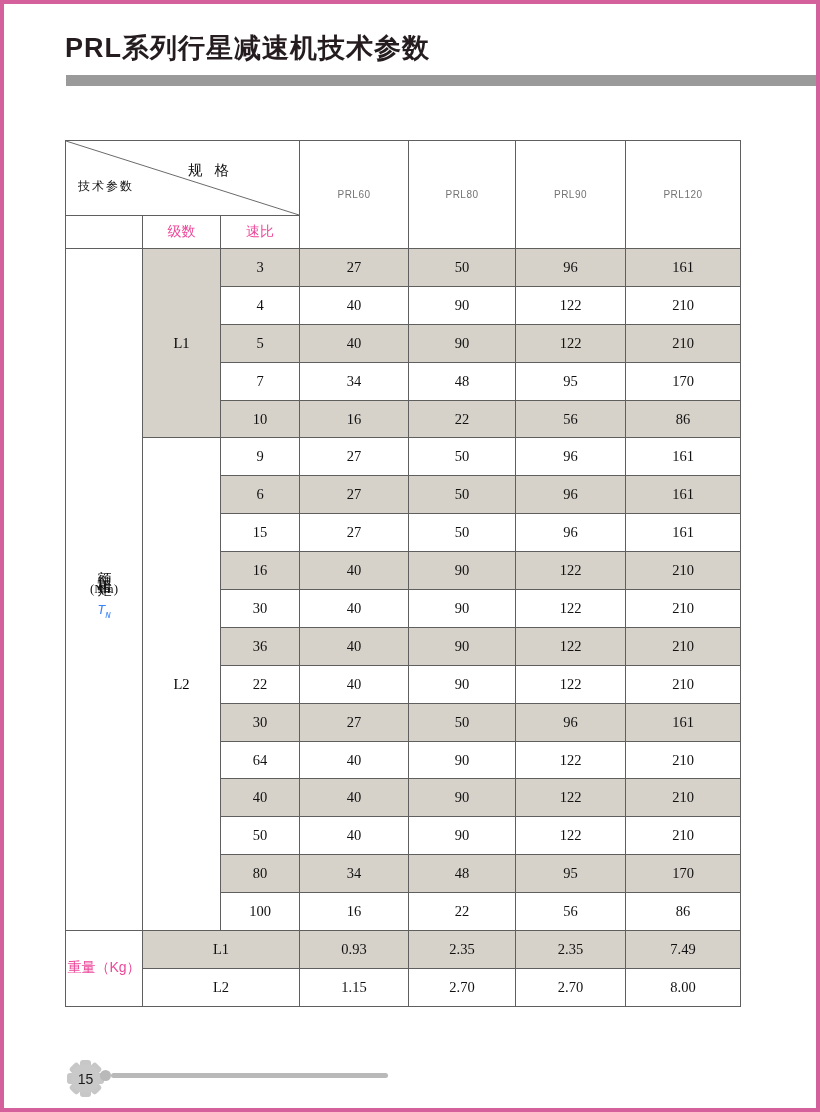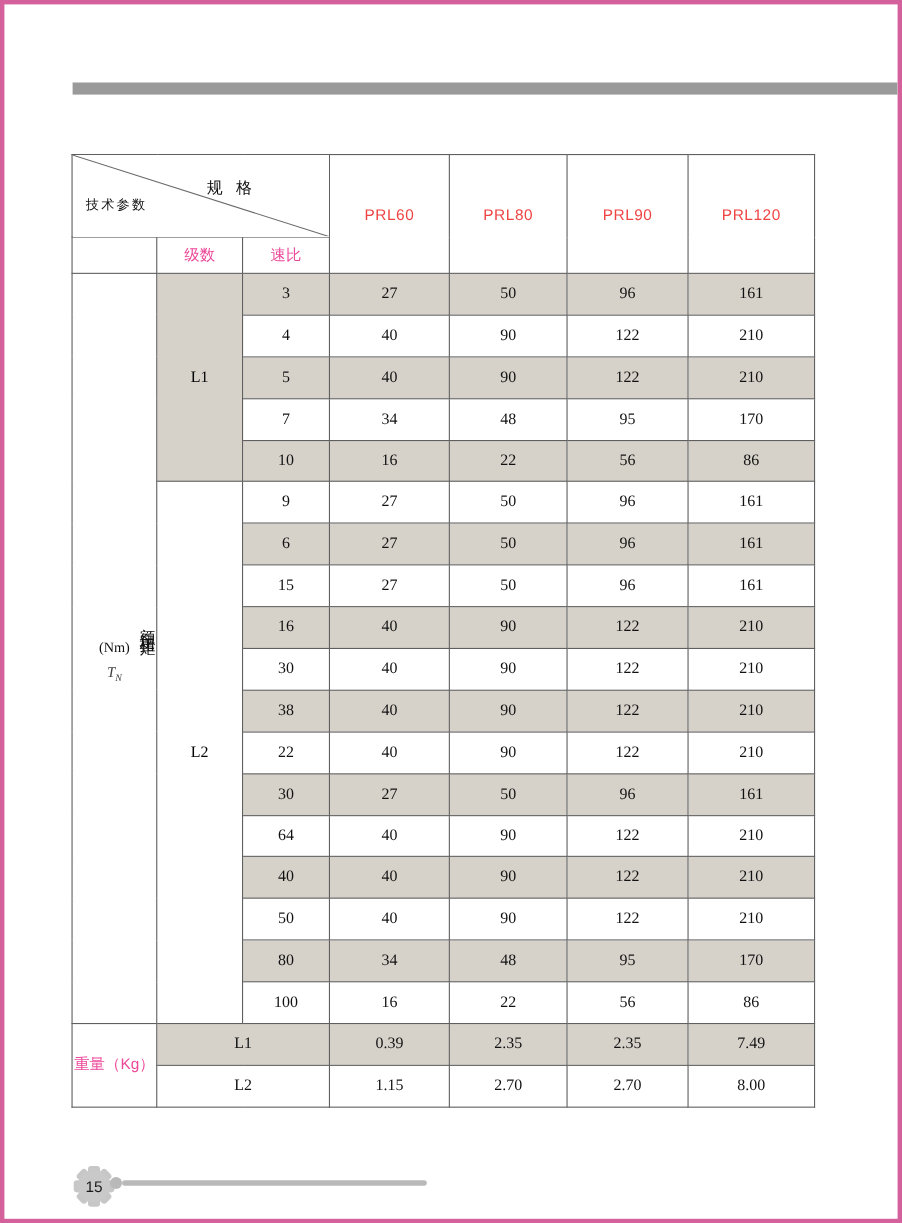--- a/index.html
+++ b/index.html
@@ -33,44 +33,44 @@
     font-weight:normal;
     background:#ffffff;
     overflow:hidden;
   }
   table.spec{border:1px solid #333;}
   tr.hrow1{height:75px;}
   tr.hrow2{height:33px;}
   tr.drow{height:37.9px;}
   .prl-head{
     font-family:"Liberation Sans","DejaVu Sans",sans-serif;
-    font-size:14px;color:#ef4444;letter-spacing:0.5px;
+    font-size:10px;color:#737373;letter-spacing:0.5px;
   }
   .cn{font-size:14px;color:#ec4899;}
   .num{
     font-family:"Liberation Serif","DejaVu Serif",serif;
     font-size:14.5px;color:#111;
   }
   tr.shaded td{background:#d6d2ca;}
   td.stage-cell{background:#d6d2ca;font-family:"Liberation Serif","DejaVu Serif",serif;font-size:14.5px;}
   td.white-bg{background:#ffffff !important;}
   td.thick-bottom{border-bottom:3px solid #2a2a2a;}
   
   td.diag{position:relative;}
   td.diag svg{position:absolute;left:0;top:0;width:100%;height:100%;}
   .diag-tr{position:absolute;left:122px;top:20px;font-size:14.5px;color:#111;letter-spacing:4px;white-space:nowrap;}
   .diag-bl{position:absolute;left:12px;top:37px;font-size:12px;color:#111;letter-spacing:2px;white-space:nowrap;}
   
-  .torque-wrap{display:flex;flex-direction:column;justify-content:center;gap:6px;}
+  .torque-wrap{display:flex;flex-direction:column;align-items:center;justify-content:center;gap:6px;}
   .torque-vert{
     writing-mode:vertical-rl;text-orientation:upright;
     font-size:14.5px;letter-spacing:4px;color:#111;
   }
   .torque-unit{font-family:"Liberation Serif","DejaVu Serif",serif;font-size:13px;color:#111;}
-  .torque-sym{font-family:Liberation Serif, serif;font-size:13.5px;font-style:italic;color:#404040;}
+  .torque-sym{font-family:Liberation Mono, monospace;font-size:13.5px;font-style:italic;color:#3b82f6;}
   .torque-sym sub{font-size:9px;font-style:italic;}
   
   .gear{position:absolute;left:63px;top:1056px;width:37px;height:37px;}
   .gear .tooth{
     position:absolute;left:50%;top:50%;
     width:11px;height:37px;margin-left:-5.5px;margin-top:-18.5px;
     background:#c7c7c7;border-radius:3px;
   }
   .gear .hub{
     position:absolute;left:50%;top:50%;
@@ -86,20 +86,21 @@
   .footer-line{
     position:absolute;left:107px;top:1069px;width:277px;height:5px;
     background:#b9b9b9;border-radius:3px;
   }
 </style>
 </head>
 <body>
 
 <div class="page">
 
+  <div class="page-title">PRL系列行星减速机技术参数</div>
   <div class="title-bar"></div>
 
   <table class="spec">
     <colgroup>
       <col style="width:77px">
         <col style="width:78px">
         <col style="width:79px">
       <col style="width:109px">
         <col style="width:107px">
         <col style="width:110px">
@@ -201,21 +202,21 @@
         <td class="num">210</td>
       </tr>
       <tr class="drow">
         <td class="num">30</td>
         <td class="num">40</td>
         <td class="num">90</td>
         <td class="num">122</td>
         <td class="num">210</td>
       </tr>
       <tr class="drow shaded">
-        <td class="num">38</td>
+        <td class="num">36</td>
         <td class="num">40</td>
         <td class="num">90</td>
         <td class="num">122</td>
         <td class="num">210</td>
       </tr>
       <tr class="drow">
         <td class="num">22</td>
         <td class="num">40</td>
         <td class="num">90</td>
         <td class="num">122</td>
@@ -260,21 +261,21 @@
         <td class="num">100</td>
         <td class="num">16</td>
         <td class="num">22</td>
         <td class="num">56</td>
         <td class="num">86</td>
       </tr>
 
       <tr class="drow shaded">
         <td class="cn white-bg" rowspan="2">重量（Kg）</td>
         <td class="num" colspan="2">L1</td>
-        <td class="num">0.39</td>
+        <td class="num">0.93</td>
         <td class="num">2.35</td>
         <td class="num">2.35</td>
         <td class="num">7.49</td>
       </tr>
       <tr class="drow">
         <td class="num" colspan="2">L2</td>
         <td class="num">1.15</td>
         <td class="num">2.70</td>
         <td class="num">2.70</td>
         <td class="num">8.00</td>

